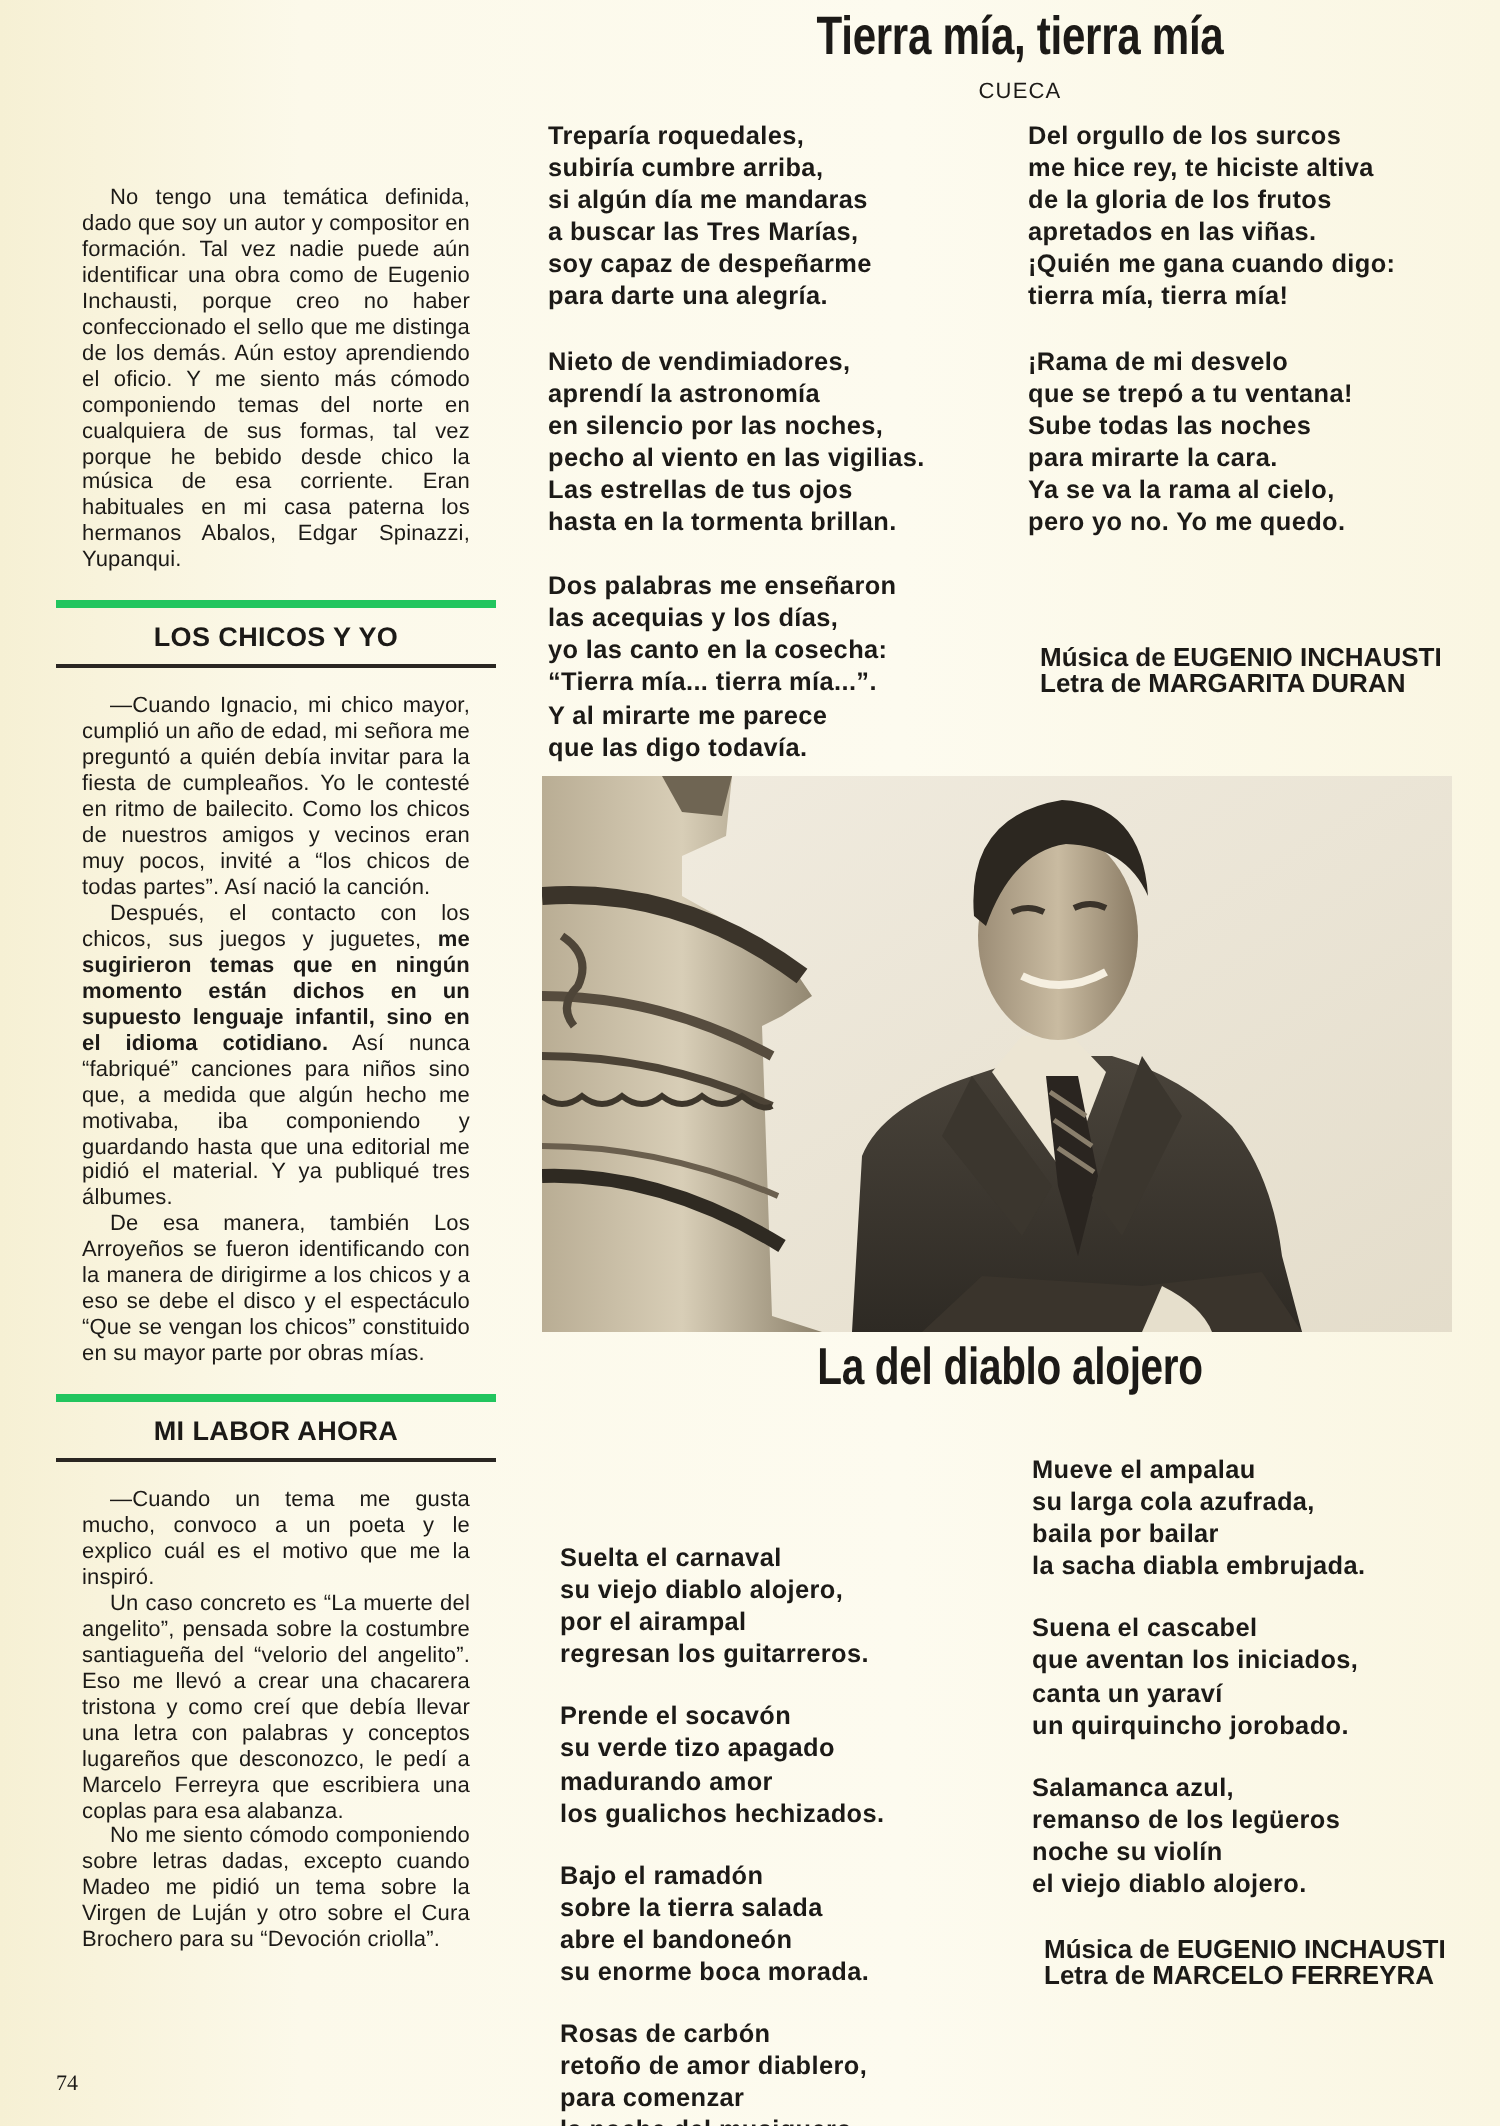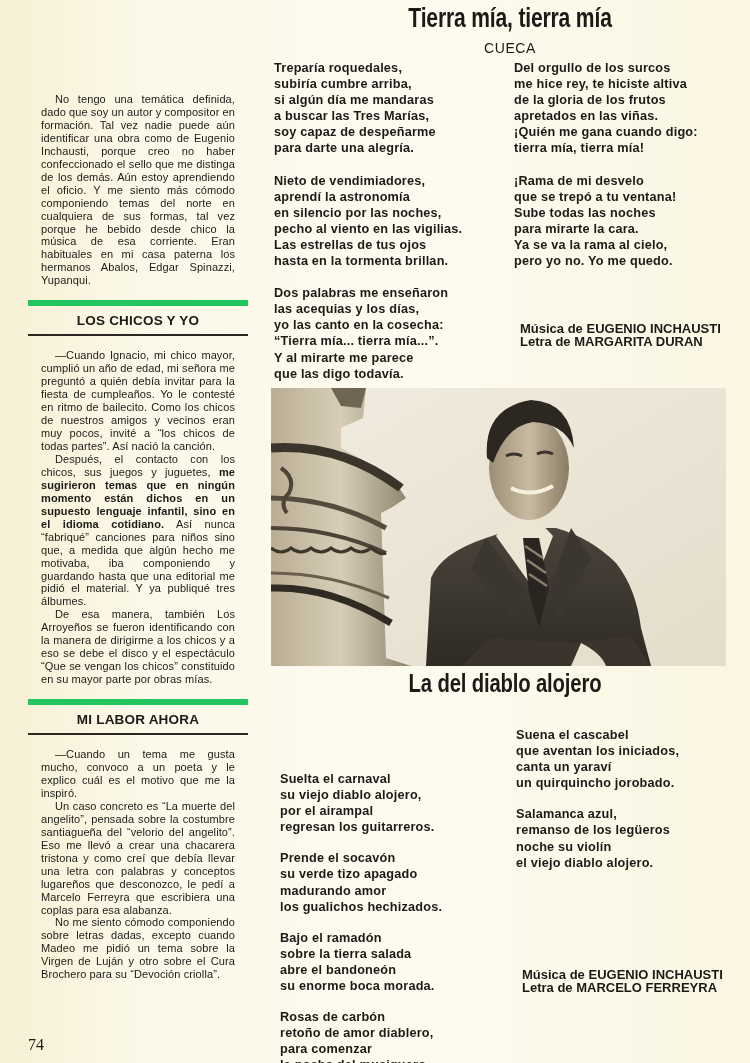--- a/index.html
+++ b/index.html
@@ -15,38 +15,38 @@
 
     
     .left-col { position: absolute; left: 28px; top: 80px; width: 220px; }
     .body-text {
       font-size: 11px; line-height: 12.95px; text-align: justify;
       margin: 13px; hyphens: manual; letter-spacing: 0.1px;
     }
     .body-text p { margin: 0; text-indent: 14px; }
     .body-text b { font-weight: bold; }
     .section-head {
-      border-top: 6px solid #22c55e; border-bottom: 2px solid #2a2622;
+      border-top: 4px solid #22c55e; border-bottom: 2px solid #2a2622;
       text-align: center; font-weight: bold; font-size: 13.5px;
       padding: 7px 0 6px; margin: 10px 0 10px; letter-spacing: 0.2px;
     }
     .page-num {
       position: absolute; left: 28px; top: 1036px;
-      font-family: "Liberation Serif", serif; font-size: 16px;
+      font-family: "Liberation Serif", serif; font-size: 11px;
     }
 
     
     .song-title {
       position: absolute; text-align: center;
       font-family: "Liberation Sans", sans-serif; font-weight: bold;
       transform: scaleX(0.78); transform-origin: center;
       letter-spacing: -0.2px;
     }
     .song-genre {
-      position: absolute; text-align: center; font-size: 14px; letter-spacing: 0.6px;
+      position: absolute; text-align: center; font-size: 11px; letter-spacing: 0.6px;
     }
     #title-1 { left: 300px; top: 3px; width: 420px; font-size: 27px; }
     #genre-1 { left: 300px; top: 40px; width: 420px; }
     #title-2 { left: 290px; top: 668px; width: 430px; font-size: 26px; }
     #genre-2 { left: 290px; top: 702px; width: 430px; }
 
     
     .lyrics {
       position: absolute; font-weight: bold;
       font-size: 12.7px; line-height: 16.1px; letter-spacing: 0.2px;
@@ -208,20 +208,24 @@
     <div class="stanza">Bajo el ramadón
 sobre la tierra salada
 abre el bandoneón
 su enorme boca morada.</div>
     <div class="stanza">Rosas de carbón
 retoño de amor diablero,
 para comenzar
 la noche del musiquero.</div>
   </div>
   <div class="lyrics" id="lyrics-2b">
+    <div class="stanza">Mueve el ampalau
+su larga cola azufrada,
+baila por bailar
+la sacha diabla embrujada.</div>
     <div class="stanza">Suena el cascabel
 que aventan los iniciados,
 canta un yaraví
 un quirquincho jorobado.</div>
     <div class="stanza">Salamanca azul,
 remanso de los legüeros
 noche su violín
 el viejo diablo alojero.</div>
   </div>
   <div class="credits" id="credits-2">

